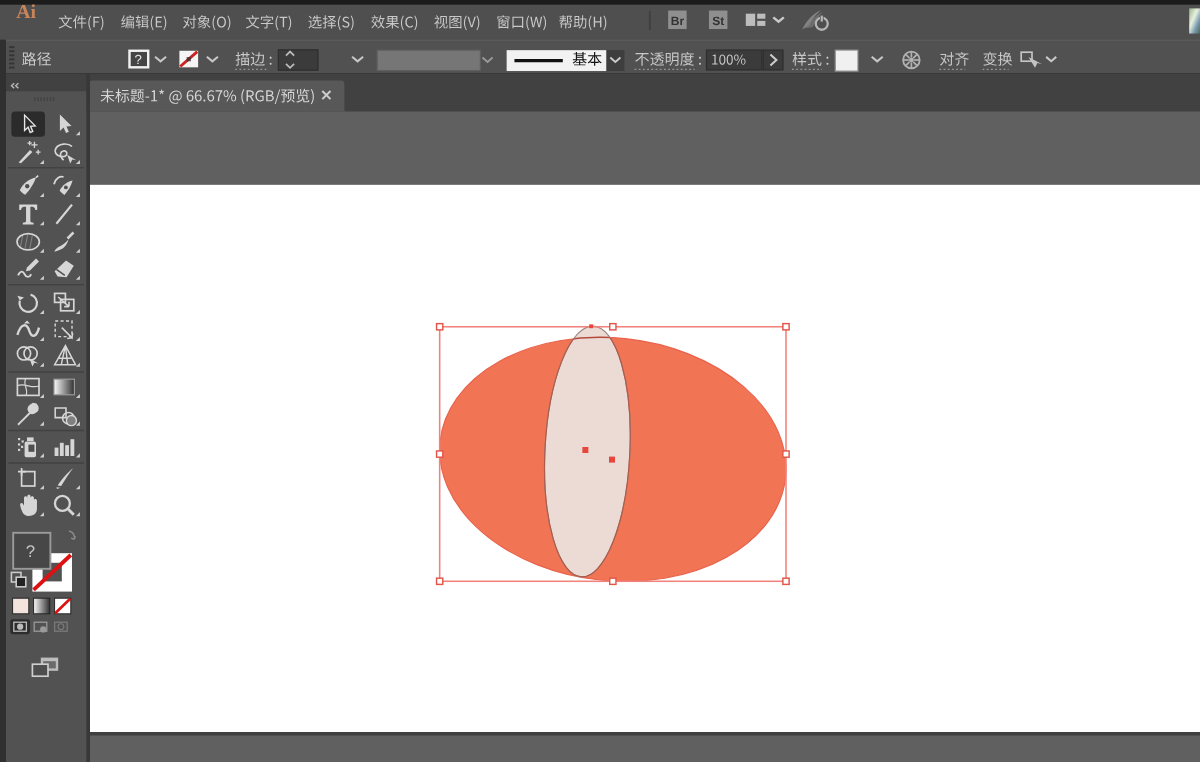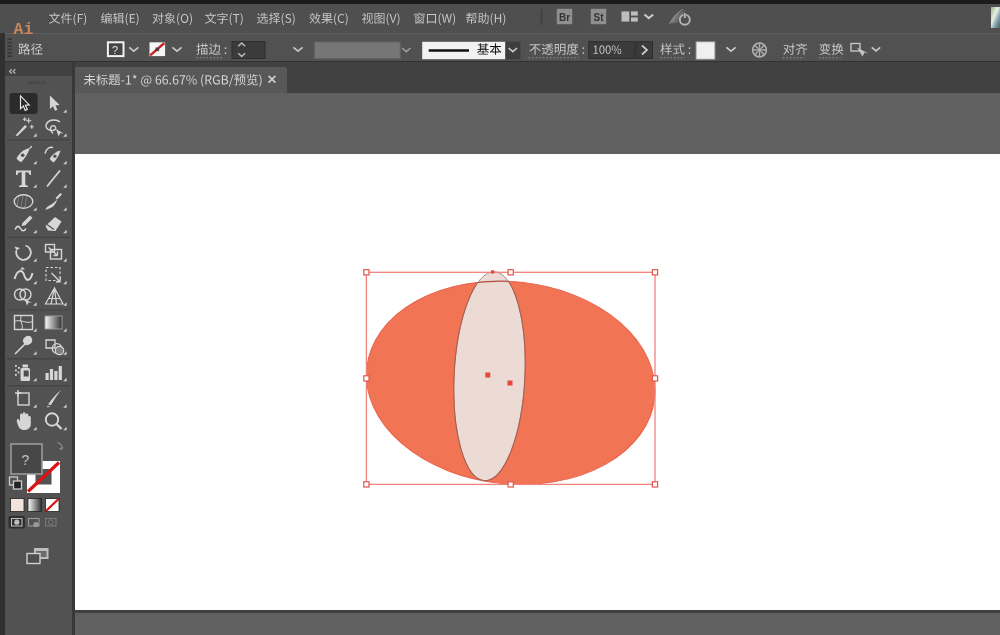--- a/index.html
+++ b/index.html
@@ -12,21 +12,21 @@
 <div class="abs" style="left:0;top:33px;width:1000px;height:29px;background:#515151;border-top:1px solid #5e5e5e;border-bottom:1px solid #323232"></div>
 <div class="abs" style="left:0;top:33px;width:5px;height:602px;background:#303030"></div>
 <div class="abs" style="left:5px;top:62px;width:995px;height:31px;background:#414141"></div>
 <div class="abs" style="left:74.3px;top:66.5px;width:213px;height:26px;background:#585858;border-radius:3px 3px 0 0"></div>
 <div class="abs" style="left:5px;top:75.5px;width:67px;height:559.5px;background:#525252"></div>
 <div class="abs" style="left:72px;top:62px;width:3px;height:573px;background:#383838"></div>
 <div class="abs" style="left:75px;top:92.5px;width:925px;height:61.5px;background:#606060"></div>
 <div class="abs" style="left:75px;top:154px;width:925px;height:456px;background:#ffffff"></div>
 <div class="abs" style="left:75px;top:610px;width:925px;height:2.5px;background:#404040"></div>
 <div class="abs" style="left:75px;top:612.5px;width:925px;height:22.5px;background:#606060"></div>
-<div class="abs" style="left:13.5px;top:20px;width:40px;height:20px;font-family:Liberation Mono, monospace;font-weight:bold;font-size:16.5px;color:#c9855a;">Ai</div>
+<div class="abs" style="left:13.5px;top:0;width:40px;height:20px;font-family:Liberation Serif, serif;font-weight:bold;font-size:16.5px;color:#c9855a;">Ai</div>
 <svg class="abs" style="left:0;top:0" width="1000" height="635" viewBox="0 0 1000 635">
 <defs>
         <linearGradient id="grad1" x1="0" y1="0" x2="1" y2="0">
           <stop offset="0" stop-color="#fafafa"></stop>
           <stop offset="1" stop-color="#303030"></stop>
         </linearGradient>
         <clipPath id="clipLight">
           <ellipse cx="489.5" cy="376.2" rx="35.4" ry="104.6" transform="rotate(2.75 488.8 376.3)"></ellipse>
         </clipPath>
         <clipPath id="clipOrange">

